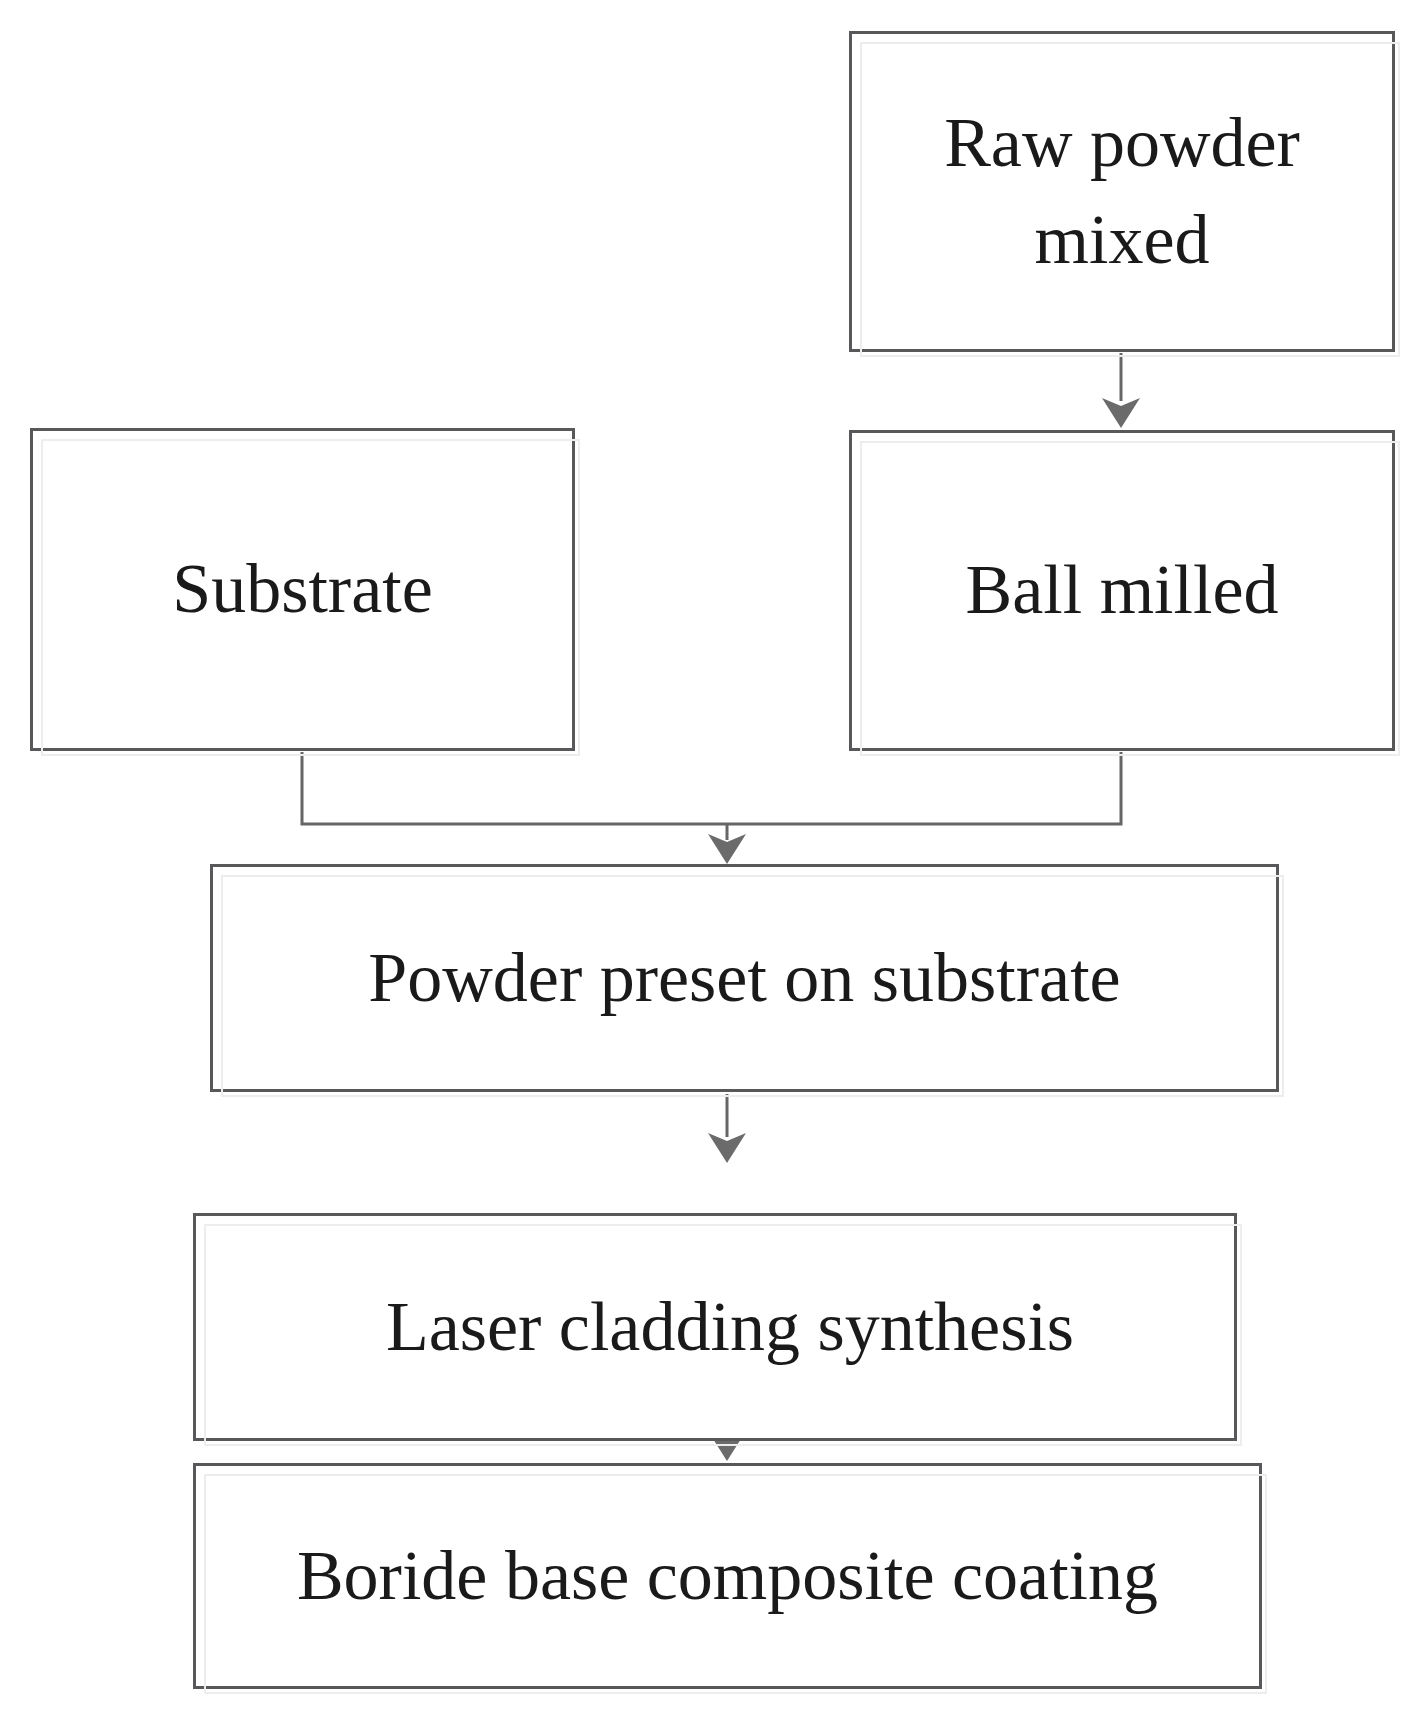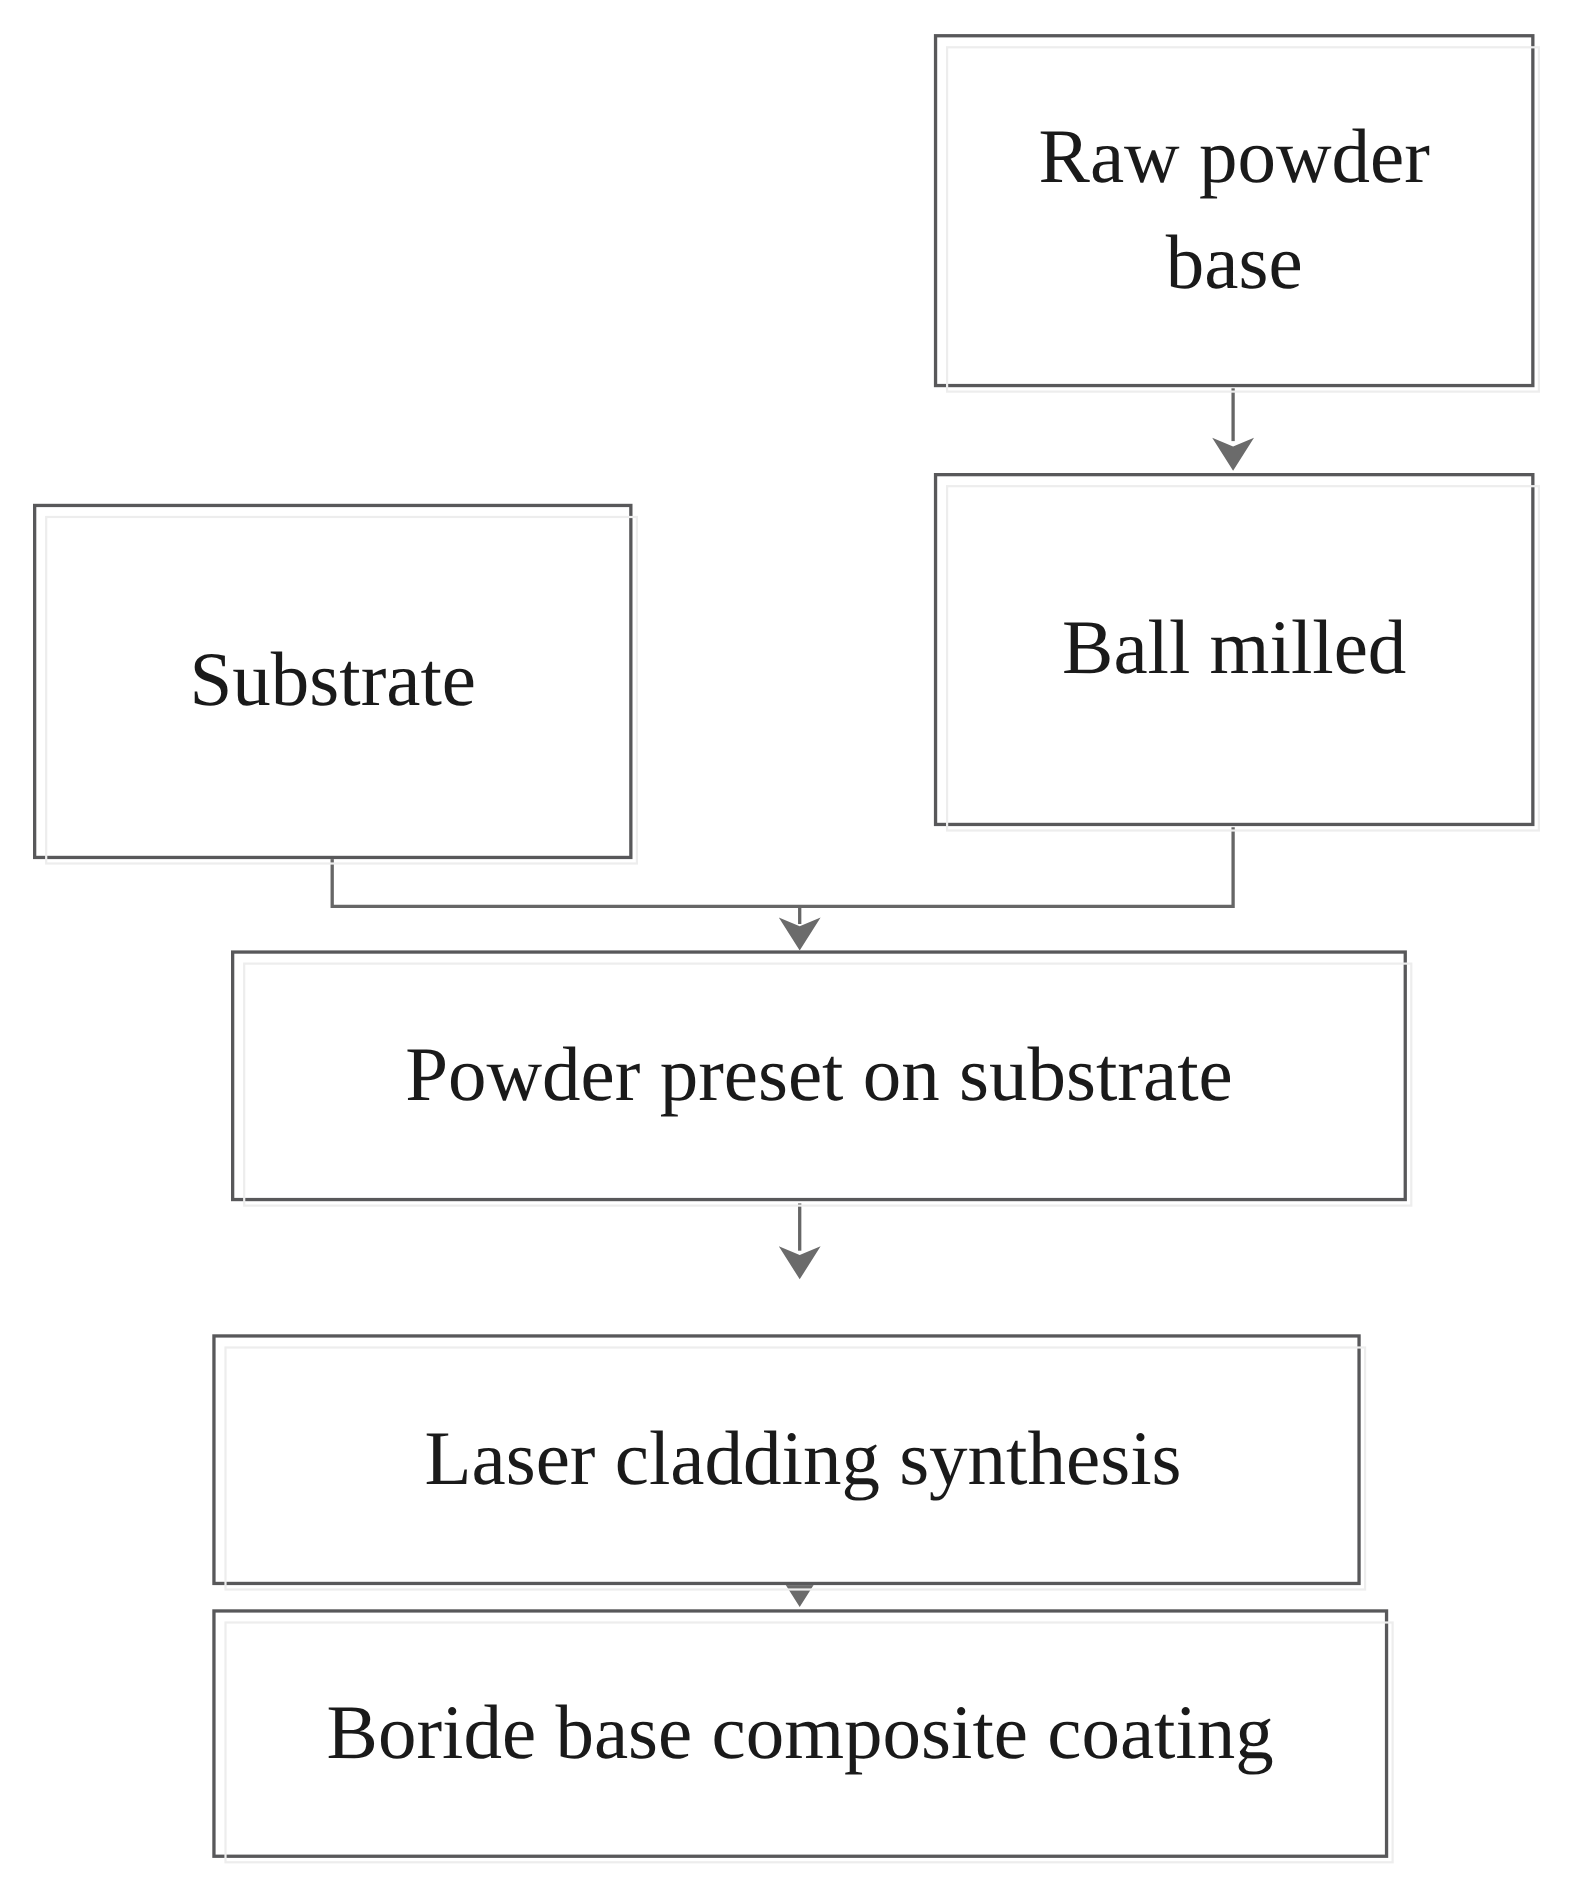--- a/index.html
+++ b/index.html
@@ -52,21 +52,21 @@
   .label{
     position:relative;
     text-align:center;
     font-size:70px;
     line-height:1.38;
     color:var(--text);
     white-space:nowrap;
   }
   .label .ln{display:block;}
   .b-raw      {left:849px; top:31px;   width:546px;  height:321px;}
-  .b-substrate{left:30px;  top:428px;  width:545px;  height:323px;margin-top:30px;}
+  .b-substrate{left:30px;  top:428px;  width:545px;  height:323px;}
   .b-ball     {left:849px; top:430px;  width:546px;  height:321px;}
   .b-preset   {left:210px; top:864px;  width:1069px; height:228px;}
   .b-laser    {left:193px; top:1213px; width:1044px; height:228px;padding-left:30px;}
   .b-boride   {left:193px; top:1463px; width:1069px; height:226px;}
 </style>
 </head>
 <body>
 
 <div class="canvas">
 
@@ -82,21 +82,21 @@
     <polygon points="708,1133 727,1163 746,1133 727,1141"></polygon>
 
     <path d="M727 1394 V1435"></path>
     <polygon points="708,1431 727,1461 746,1431 727,1439"></polygon>
   </svg>
 
   <div class="box b-raw">
     <span class="shadow"></span>
     <span class="label">
       <span class="ln">Raw powder</span>
-      <span class="ln">base</span>
+      <span class="ln">mixed</span>
     </span>
   </div>
 
   <div class="box b-substrate">
     <span class="shadow"></span>
     <span class="label">
       <span class="ln">Substrate</span>
     </span>
   </div>
 

